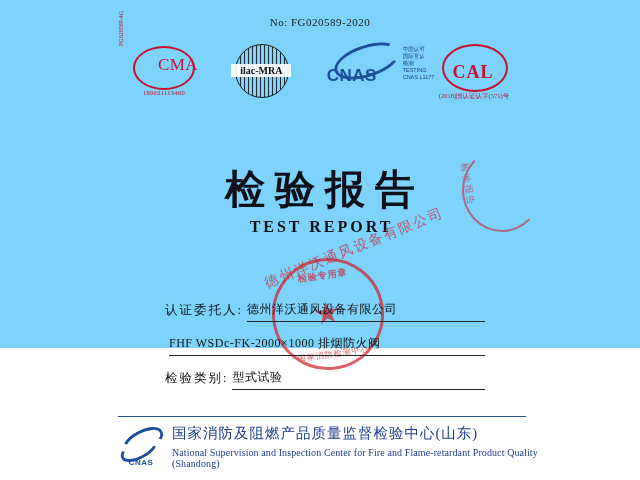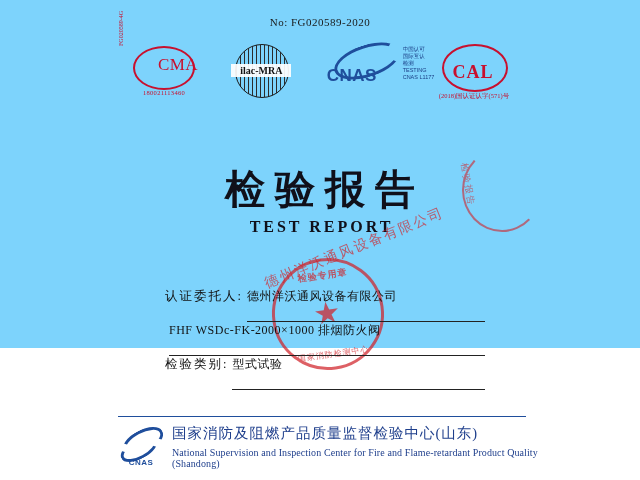--- a/index.html
+++ b/index.html
@@ -245,20 +245,21 @@
   .fields {
     position: absolute;
     top: 288px;
     left: 165px;
     width: 320px;
   }
   .field-row {
     position: relative;
     height: 34px;
     display: flex;
+    align-items: flex-end;
   }
   .field-label {
     font-size: 12.5px;
     letter-spacing: 2px;
     white-space: nowrap;
     padding-bottom: 3px;
     color: #111;
   }
   .field-value-wrap {
     flex: 1;

